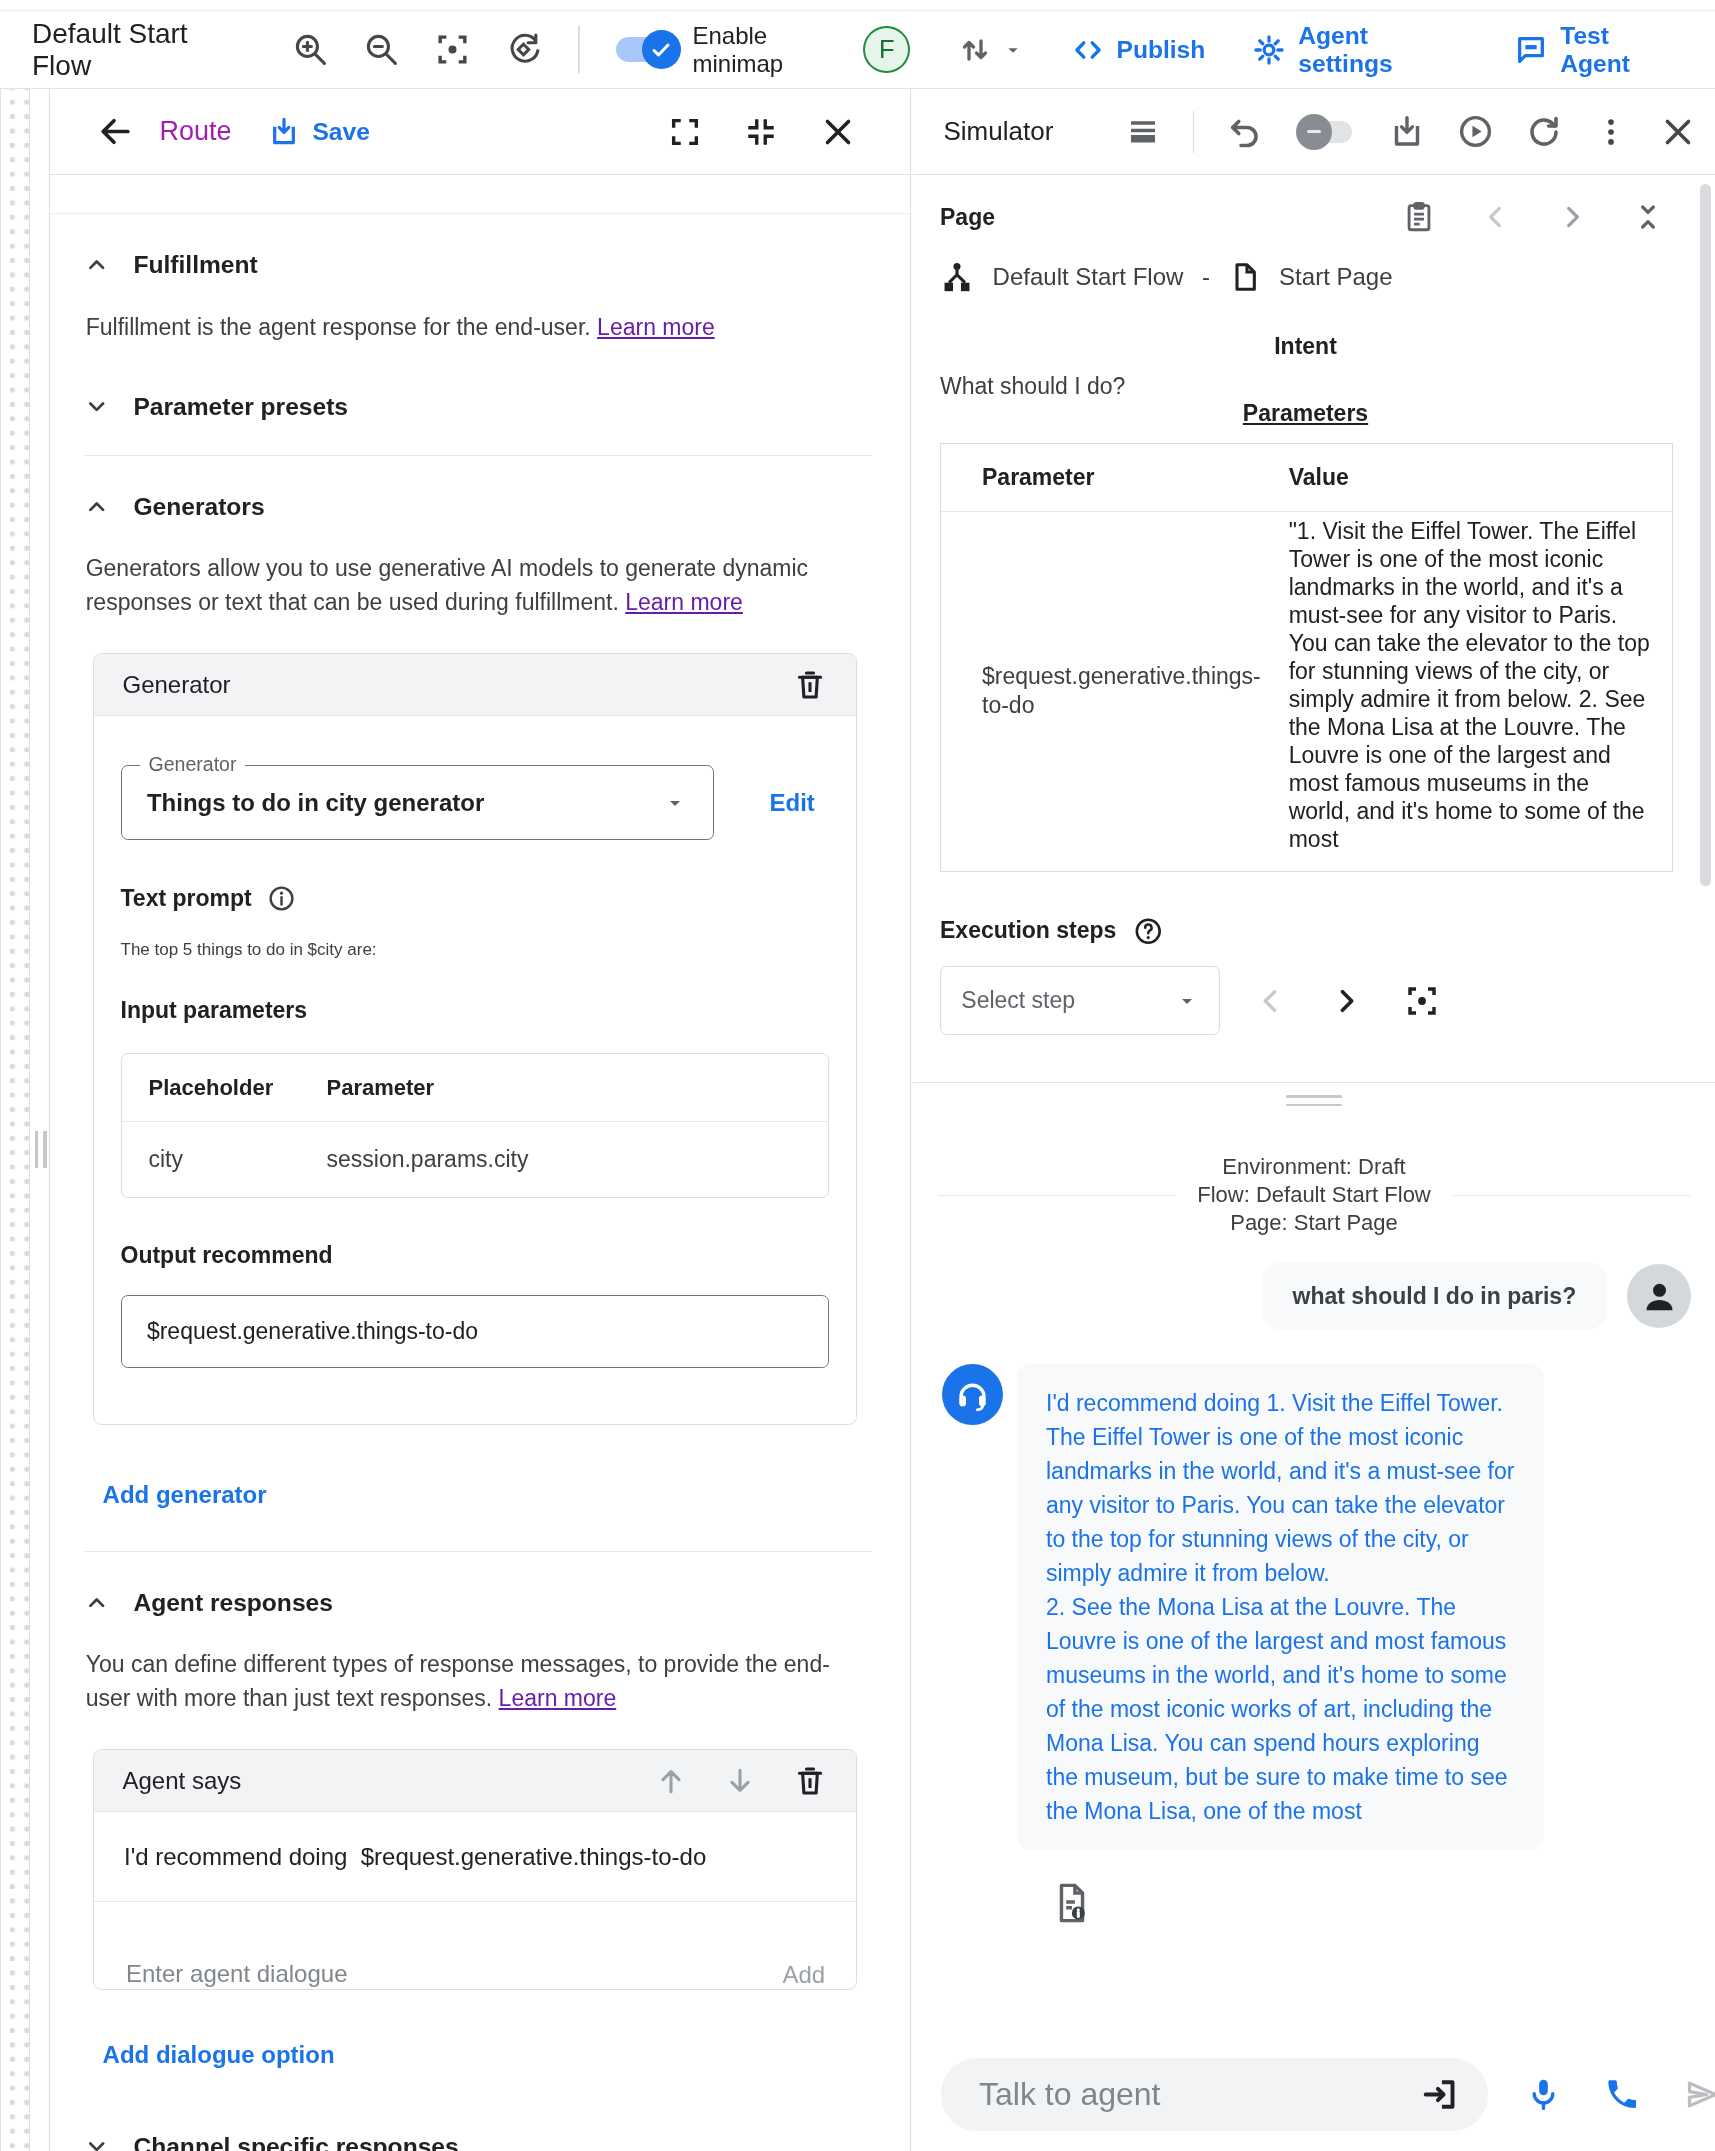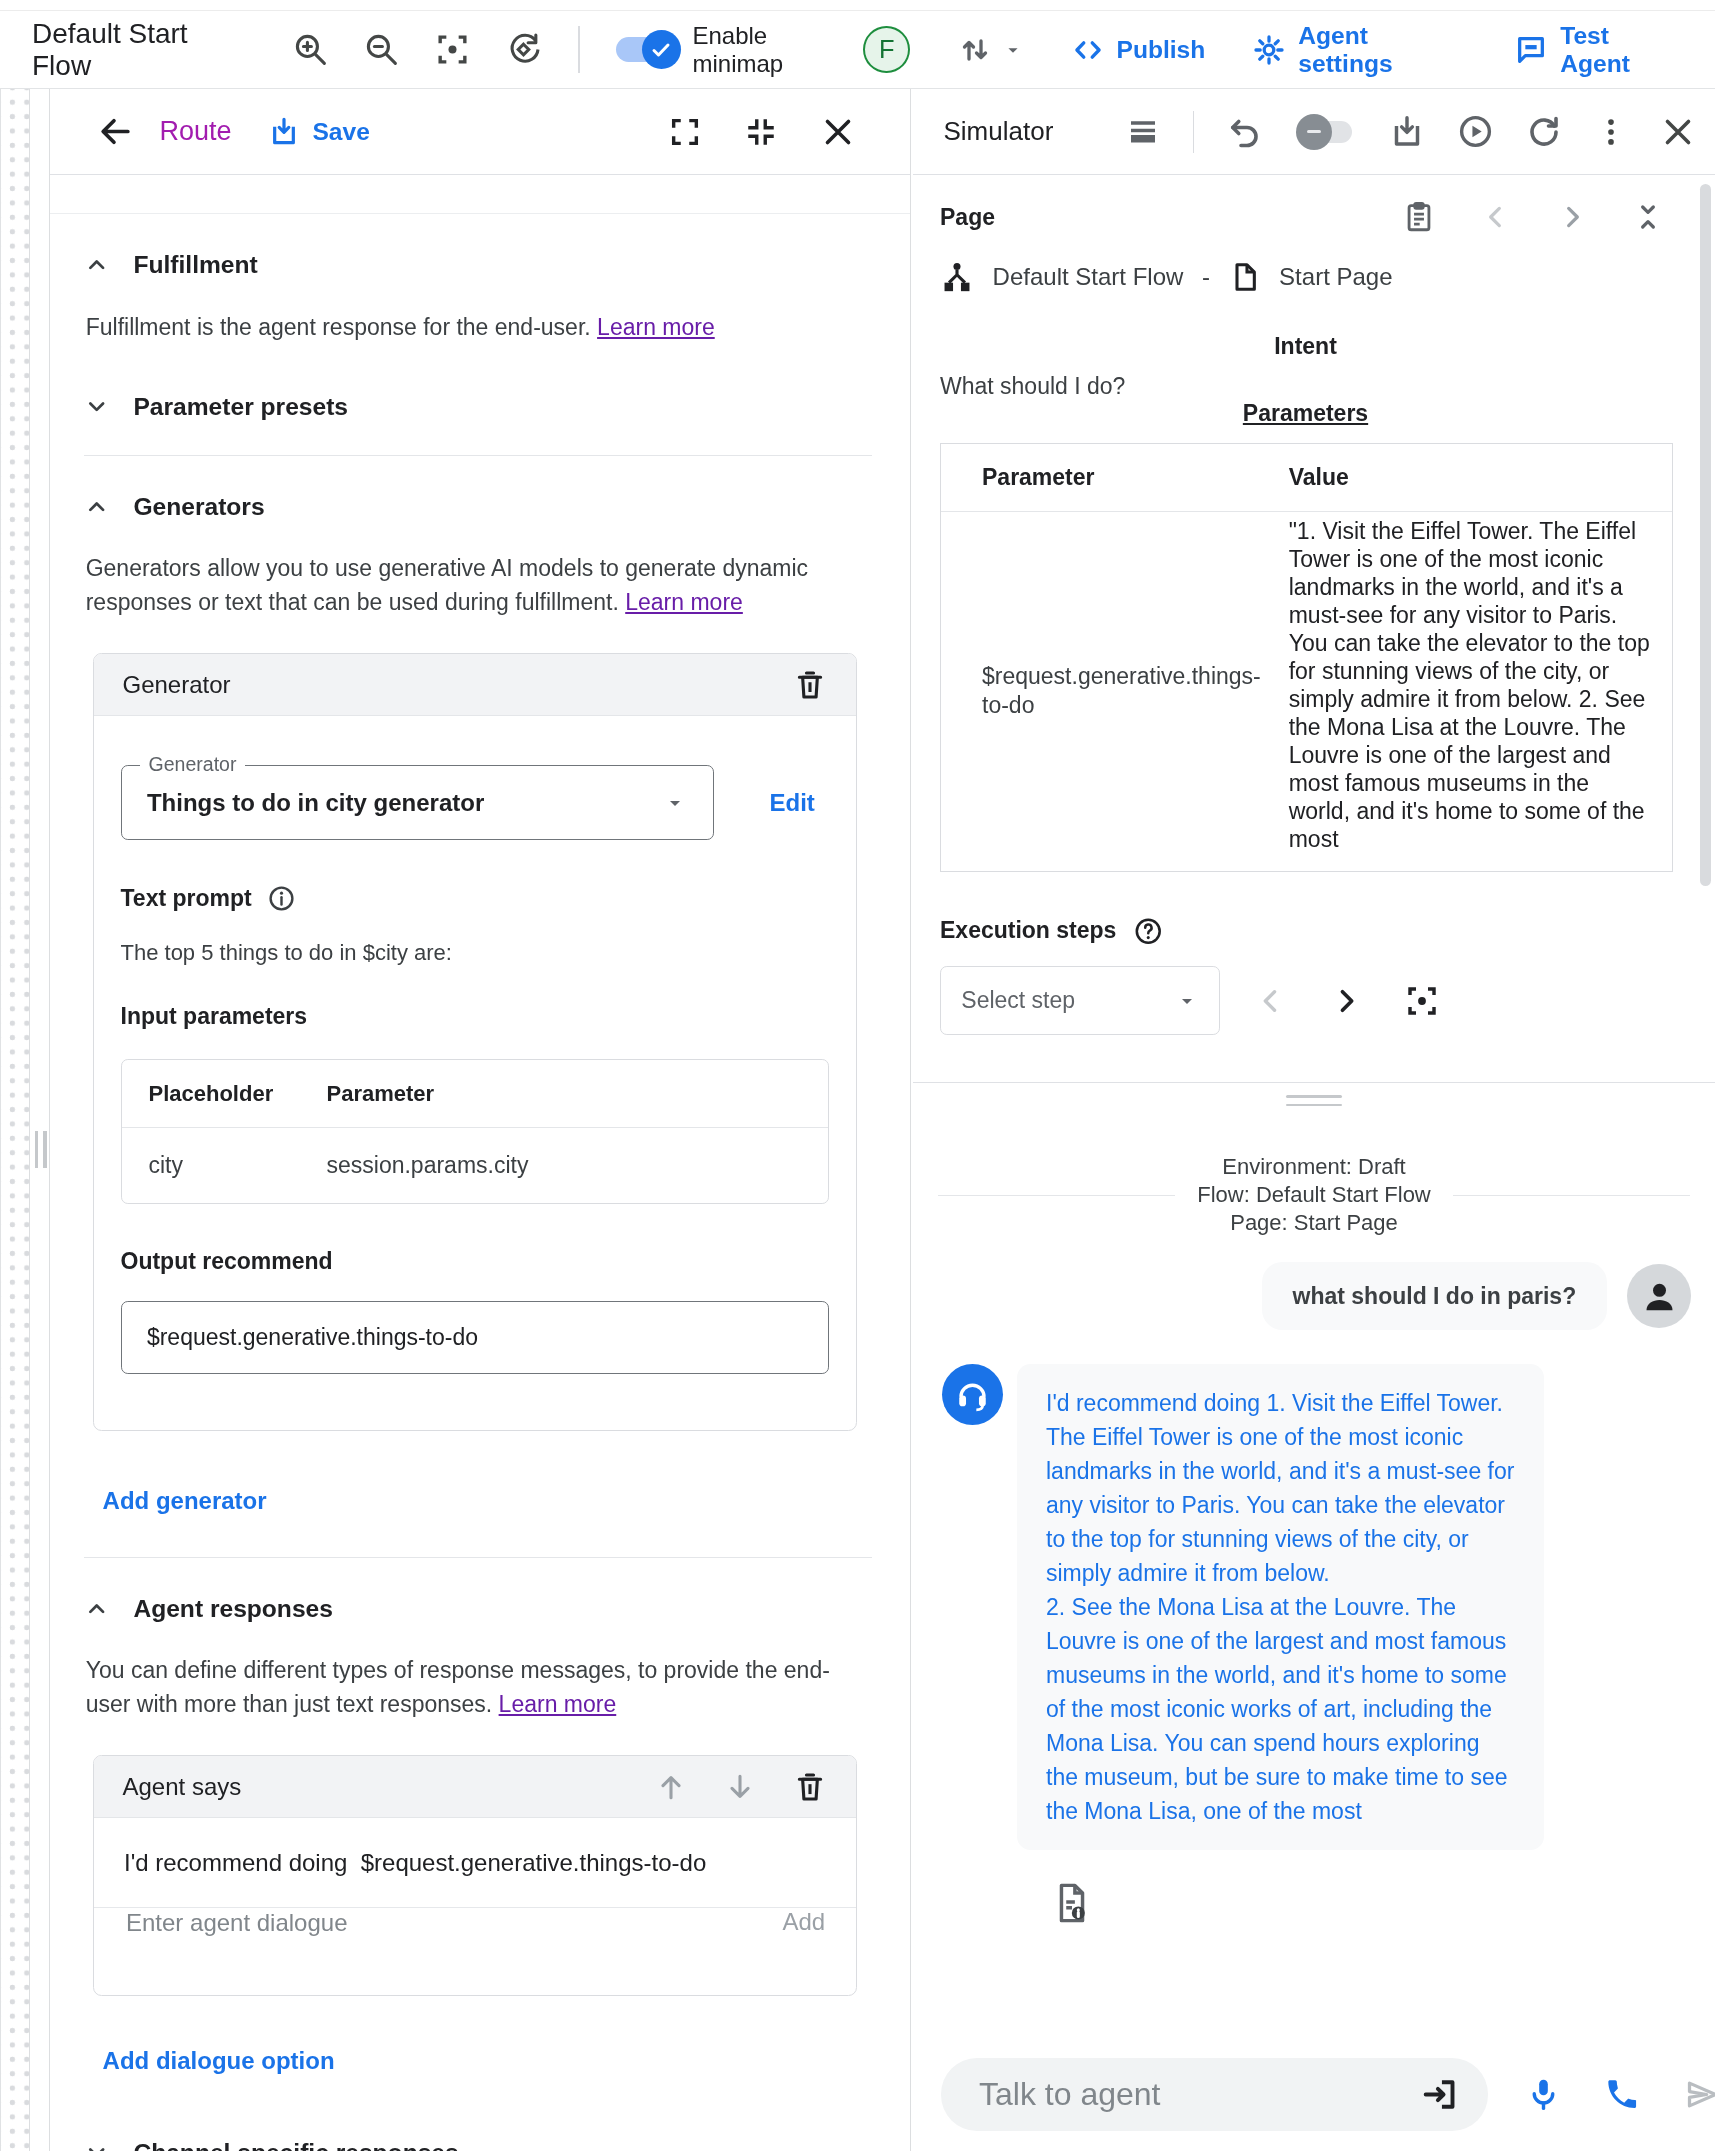--- a/index.html
+++ b/index.html
@@ -63,36 +63,36 @@
   .field{position:relative;width:593px;height:75px;border:1.7px solid #70757a;border-radius:6.8px;
          display:flex;align-items:center;padding:0 25.4px;}
   .field .flabel{position:absolute;top:-13.6px;left:18.6px;background:#fff;padding:0 8.5px;
          font-size:19.5px;color:#5f6368;}
   .field .fvalue{font-size:24px;color:#202124;font-weight:bold;}
   .field .caret{margin-left:auto;}
   .field-row{display:flex;align-items:center;margin-top:15.3px;}
   .edit-link{color:#1a73e8;font-size:24px;font-weight:bold;margin-left:56px;}
 
   .lbl-bold{font-size:23px;font-weight:bold;color:#202124;margin-top:37px;display:flex;align-items:center;gap:15.3px;}
-  .plain{font-size:22px;color:#3c4043;margin-top:27px;}
+  .plain{font-size:17px;color:#3c4043;margin-top:27px;}
 
   .ptable{border:1.7px solid #dadce0;border-radius:6.8px;margin-top:29px;overflow:hidden;}
   .ptable .thead{display:flex;height:68px;align-items:center;border-bottom:1.7px solid #e4e6e9;}
   .ptable .trow{display:flex;height:75px;align-items:center;}
   .ptable .c1{width:205px;padding-left:27px;flex:none;}
   .ptable .c2{flex:1;}
   .ptable .th{font-size:22px;font-weight:bold;color:#202124;}
   .ptable .td{font-size:23px;color:#3c4043;}
 
   .outbox{width:100%;height:73px;border:1.7px solid #70757a;border-radius:6.8px;margin-top:25.4px;
          font-size:23px;color:#202124;padding:0 25.4px;font-family:inherit;background:#fff;}
   .add-link{display:inline-block;color:#1a73e8;font-size:24px;font-weight:bold;margin:56px 0 0 18.6px;}
 
   .says-msg{padding:30.5px;font-size:24px;color:#202124;border-bottom:1.7px solid #e6e8eb;white-space:pre-wrap;}
-  .says-inputrow{height:87px;display:flex;align-items:flex-start;padding:0 30.5px;}
+  .says-inputrow{height:87px;display:flex;align-items:flex-end;padding:0 30.5px;}
   .says-input{flex:1;border:none;outline:none;font-size:24px;color:#3c4043;font-family:inherit;background:transparent;}
   .says-input::placeholder{color:#80868b;}
   .add-gray{color:#9aa0a6;font-size:24px;}
 
   
   .sim{position:absolute;top:89px;left:913px;right:0;bottom:0;background:#fff;display:flex;flex-direction:column;}
   .sim-header{height:86px;flex:none;border-bottom:1.7px solid #dfe1e5;display:flex;align-items:center;
         padding:0 18.6px 0 30.5px;}
   .sim-title{font-size:26px;color:#202124;}
   .sim-hicons{margin-left:auto;display:flex;align-items:center;gap:32px;}

